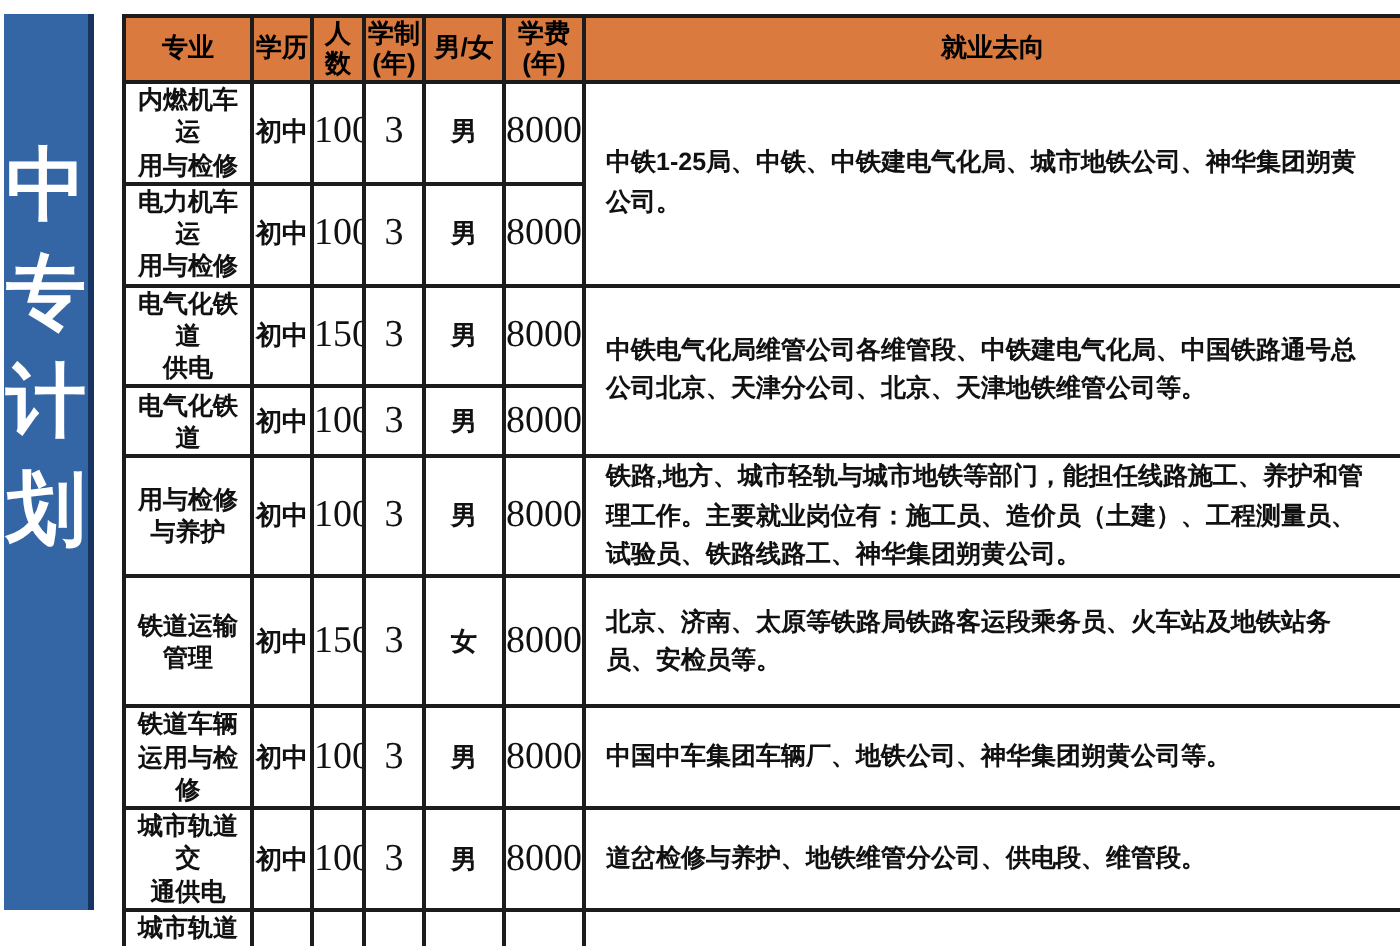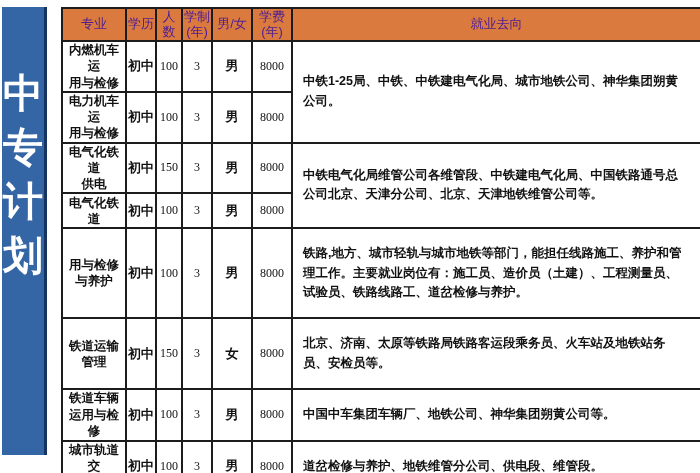--- a/index.html
+++ b/index.html
@@ -22,33 +22,33 @@
   
   table.tbl {
     position:absolute; left:61px; top:7px; width:639px;
     border-collapse:collapse; table-layout:fixed;
   }
   .tbl th, .tbl td {
     border:2px solid #1c1c1c; text-align:center; vertical-align:middle;
     color:#111111; overflow:hidden;
   }
   .tbl th {
-    background:#DB7A3E; color:#4c1d95; font-weight:normal; font-size:13px;
+    background:#DB7A3E; color:#000000; font-weight:bold; font-size:13px;
     line-height:1.15; white-space:pre-line;
   }
   td.major {
     font-weight:bold; font-size:12.5px; line-height:1.3; white-space:pre-line;
     padding:0 1px;
     text-align:center;
   }
   td.edu, td.gender { font-weight:bold; font-size:13px; }
-  td.num { font-family:"Liberation Serif", serif; font-size:12px; }
+  td.num { font-family:"Liberation Serif", serif; font-size:19px; }
   td.emp {
     text-align:left; font-weight:bold; font-size:12.5px; line-height:1.55;
-    padding:15px 10px;
+    padding:0 10px;
   }
 </style>
 </head>
 <body>
 
 <div class="page">
 
   <div class="sidebar">
     <span class="schar">中</span>
     <span class="schar">专</span>
@@ -119,23 +119,23 @@
         <td class="num">8000</td>
       </tr>
       <tr style="height:59px">
         <td class="major">用与检修
 与养护</td>
         <td class="edu">初中</td>
         <td class="num">100</td>
         <td class="num">3</td>
         <td class="gender">男</td>
         <td class="num">8000</td>
-        <td class="emp">铁路,地方、城市轻轨与城市地铁等部门，能担任线路施工、养护和管理工作。主要就业岗位有：施工员、造价员（土建）、工程测量员、试验员、铁路线路工、道岔检修与养护。</td>
+        <td class="emp">铁路,地方、城市轻轨与城市地铁等部门，能担任线路施工、养护和管理工作。主要就业岗位有：施工员、造价员（土建）、工程测量员、试验员、铁路线路工、神华集团朔黄公司。</td>
       </tr>
-      <tr style="height:55px">
+      <tr style="height:65px">
         <td class="major">铁道运输
 管理</td>
         <td class="edu">初中</td>
         <td class="num">150</td>
         <td class="num">3</td>
         <td class="gender">女</td>
         <td class="num">8000</td>
         <td class="emp">北京、济南、太原等铁路局铁路客运段乘务员、火车站及地铁站务员、安检员等。</td>
       </tr>
       <tr style="height:44px">

